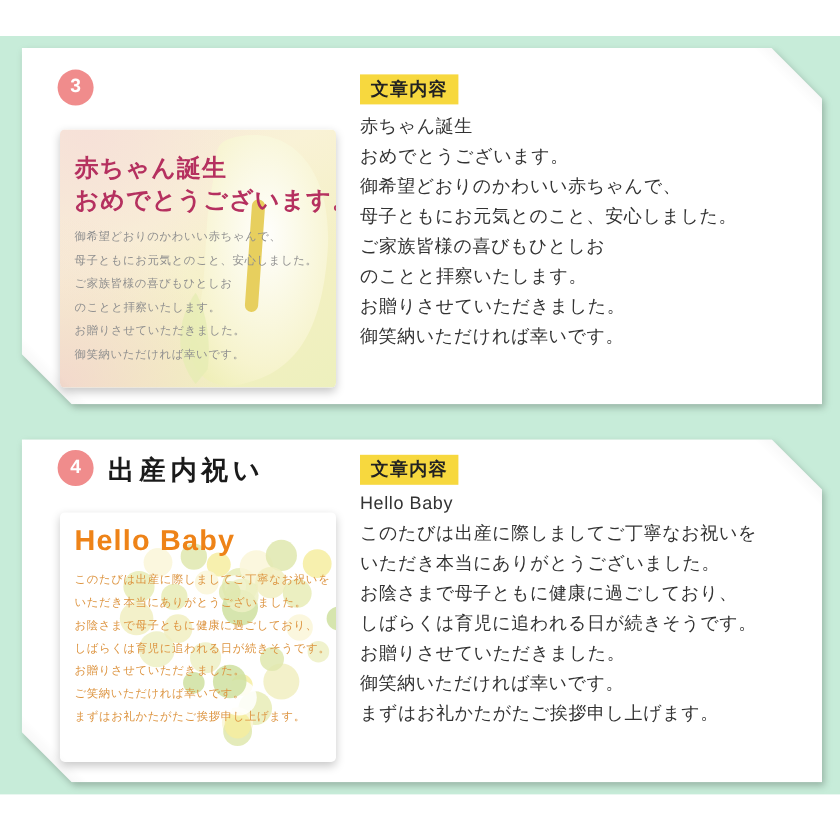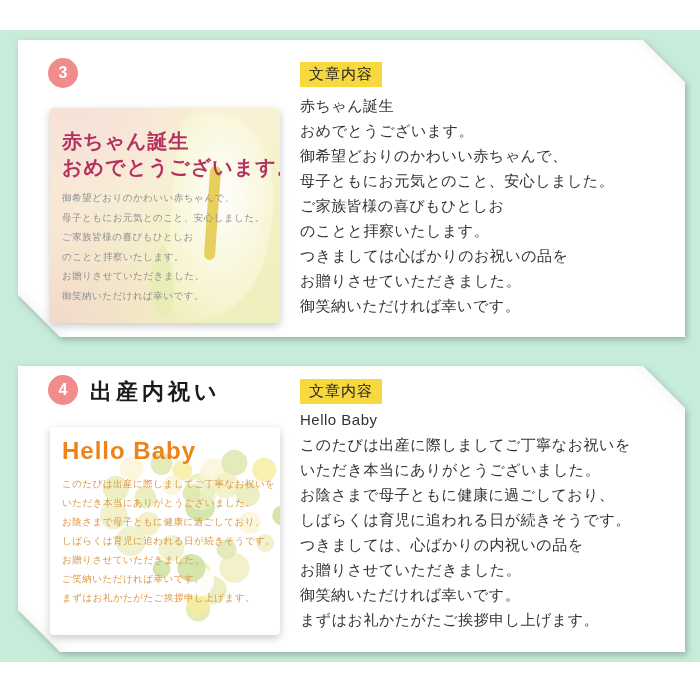--- a/index.html
+++ b/index.html
@@ -15,21 +15,21 @@
   .card::before{content:"";position:absolute;top:0;right:0;width:60px;height:60px;
         background:linear-gradient(225deg, rgba(0,0,0,0.10), rgba(0,0,0,0) 48%);}
   .card::after{content:"";position:absolute;bottom:0;left:0;width:60px;height:60px;
         background:linear-gradient(45deg, rgba(0,0,0,0.10), rgba(0,0,0,0) 48%);}
 
   .num{position:absolute;width:30px;height:30px;border-radius:50%;background:#f08c8c;
        color:#ffffff;font-weight:bold;font-size:16px;display:flex;align-items:center;justify-content:center;}
   .c1 .num{left:30px;top:18px;} .c2 .num{left:30px;top:9px;}
   .title{position:absolute;margin:0;font-size:22px;font-weight:bold;color:#1a1a1a;letter-spacing:4px;}
   .c1 .title{left:72px;top:20px;} .c2 .title{left:72px;top:11px;}
-  .badge{position:absolute;background:#f7d83e;color:#222222;font-weight:normal;font-size:15px;
+  .badge{position:absolute;background:#f7d83e;color:#222222;font-weight:bold;font-size:15px;
          letter-spacing:1px;padding:3px 9px;}
   .c1 .badge{left:282px;top:22px;} .c2 .badge{left:282px;top:13px;}
 
   .message{position:absolute;left:282px;font-size:15px;line-height:25px;color:#333333;letter-spacing:0.5px;white-space:nowrap;}
   .c1 .message{top:53px;} .c2 .message{top:41px;}
 
   .preview{position:absolute;left:32px;width:230px;border-radius:4px;overflow:hidden;
            box-shadow:0 3px 8px rgba(0,0,0,0.22);}
   .preview1{top:68px;height:215px;
      background:
@@ -86,21 +86,20 @@
         </div>
       </div>
 
       <div class="message">
         <div>赤ちゃん誕生</div>
         <div>おめでとうございます。</div>
         <div>御希望どおりのかわいい赤ちゃんで、</div>
         <div>母子ともにお元気とのこと、安心しました。</div>
         <div>ご家族皆様の喜びもひとしお</div>
         <div>のことと拝察いたします。</div>
-        <div>つきましては心ばかりのお祝いの品を</div>
         <div>お贈りさせていただきました。</div>
         <div>御笑納いただければ幸いです。</div>
       </div>
     </div>
   </div>
 
   <div class="card-wrap c2">
     <div class="card">
       <div class="num">4</div>
       <h2 class="title">出産内祝い</h2>
@@ -156,20 +155,19 @@
           <div>まずはお礼かたがたご挨拶申し上げます。</div>
         </div>
       </div>
 
       <div class="message">
         <div>Hello Baby</div>
         <div>このたびは出産に際しましてご丁寧なお祝いを</div>
         <div>いただき本当にありがとうございました。</div>
         <div>お陰さまで母子ともに健康に過ごしており、</div>
         <div>しばらくは育児に追われる日が続きそうです。</div>
-        <div>つきましては、心ばかりの内祝いの品を</div>
         <div>お贈りさせていただきました。</div>
         <div>御笑納いただければ幸いです。</div>
         <div>まずはお礼かたがたご挨拶申し上げます。</div>
       </div>
     </div>
   </div>
 </div>
 
 </body></html>

